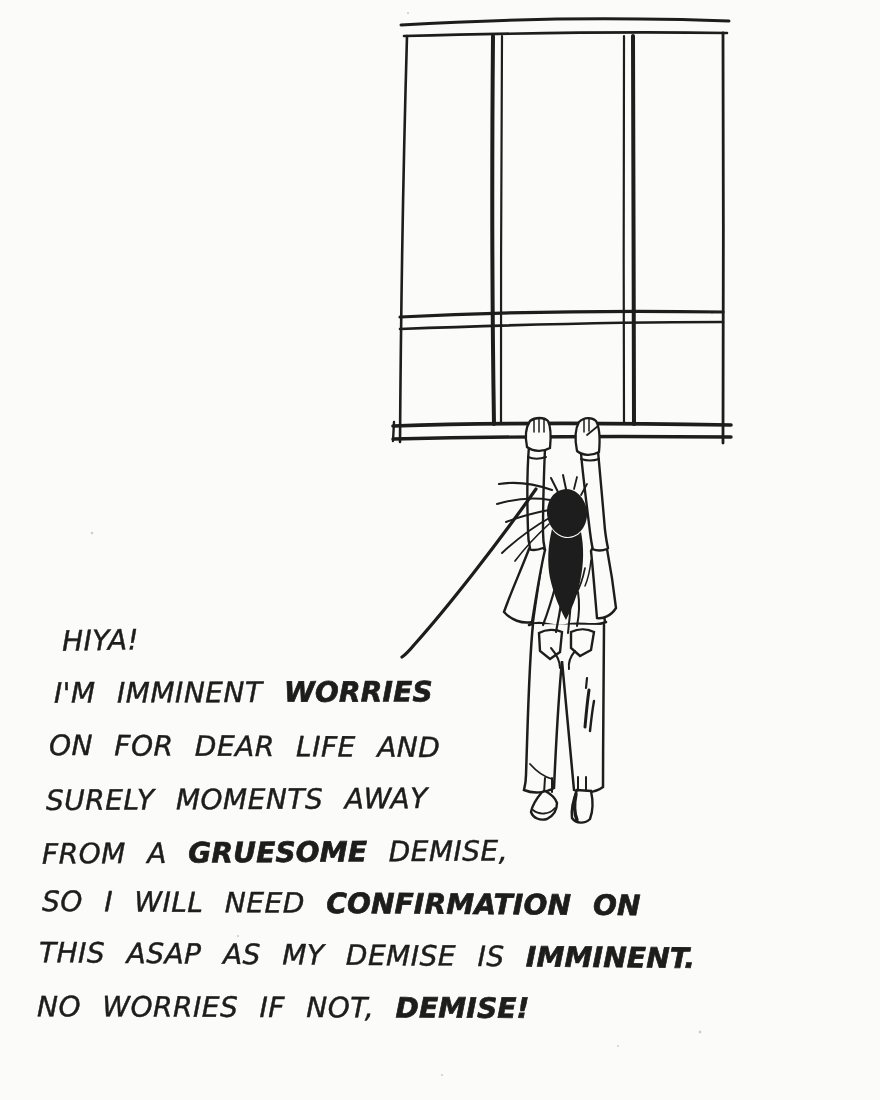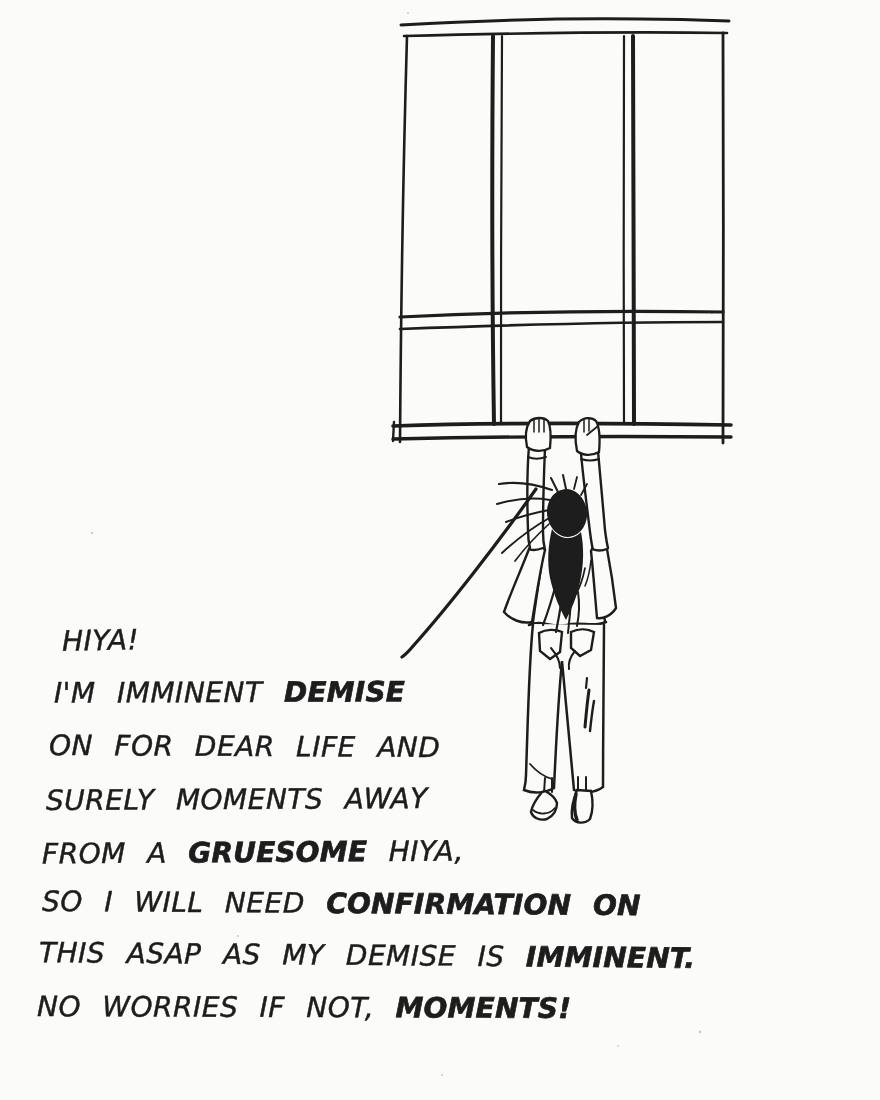--- a/index.html
+++ b/index.html
@@ -131,21 +131,21 @@
       <path d="M544,420 L544,432" stroke="#1d1d1d" stroke-width="1.5" fill="none"></path>
       <path d="M577,451 C575,441 575,429 579,422 C584,417 592,417 596,421 C600,428 600,441 599,452 C592,456 583,456 577,451 Z" fill="#fbfbf9" stroke="#1d1d1d" stroke-width="2.3"></path>
       <path d="M584,420 L584,432" stroke="#1d1d1d" stroke-width="1.5" fill="none"></path>
       <path d="M589,419 L589,431" stroke="#1d1d1d" stroke-width="1.5" fill="none"></path>
       <path d="M587,435 L598,426" stroke="#1d1d1d" stroke-width="1.7" fill="none"></path>
     </g>
   </svg>
 
   <div class="caption">
     <div class="cap-line"><span>HIYA!</span></div>
-    <div class="cap-line"><span>I'M IMMINENT </span><span class="b">DEMISE</span></div>
+    <div class="cap-line"><span>I'M IMMINENT </span><span class="b">WORRIES</span></div>
     <div class="cap-line"><span>ON FOR DEAR LIFE AND</span></div>
     <div class="cap-line"><span>SURELY MOMENTS AWAY</span></div>
-    <div class="cap-line"><span>FROM A </span><span class="b">GRUESOME</span><span> HIYA,</span></div>
+    <div class="cap-line"><span>FROM A </span><span class="b">GRUESOME</span><span> DEMISE,</span></div>
     <div class="cap-line"><span>SO I WILL NEED </span><span class="b">CONFIRMATION ON</span></div>
     <div class="cap-line"><span>THIS ASAP AS MY DEMISE IS </span><span class="b">IMMINENT.</span></div>
-    <div class="cap-line"><span>NO WORRIES IF NOT, </span><span class="b">MOMENTS!</span></div>
+    <div class="cap-line"><span>NO WORRIES IF NOT, </span><span class="b">DEMISE!</span></div>
   </div>
 </div>
 
 </body></html>

